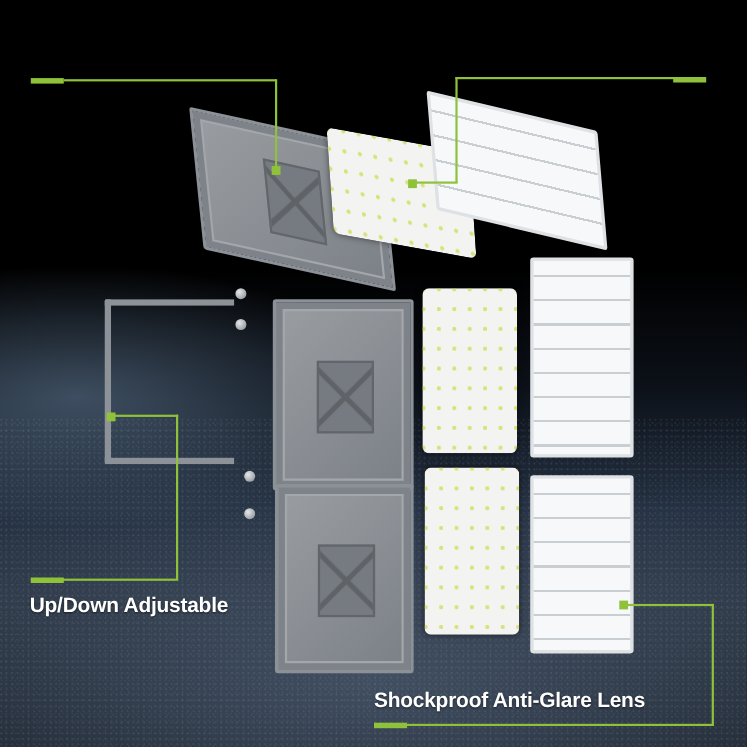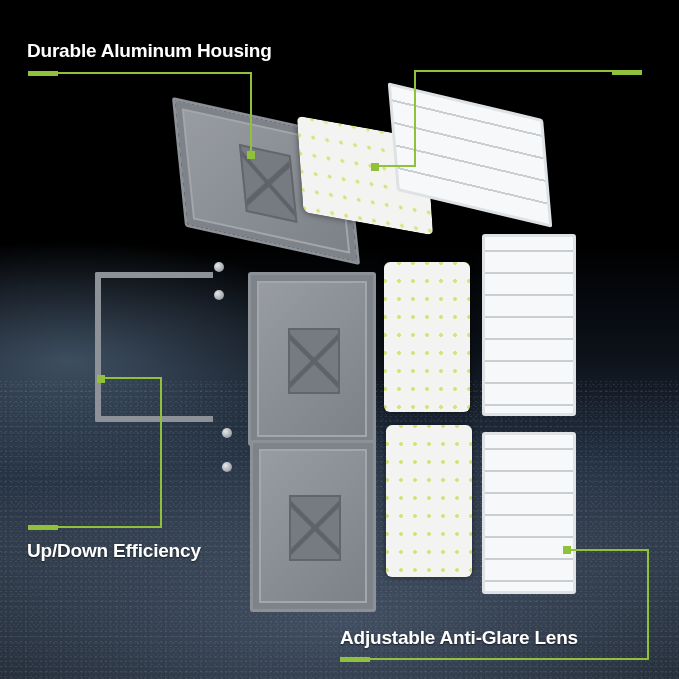--- a/index.html
+++ b/index.html
@@ -56,38 +56,37 @@
   <div class="bolt" style="left:222px;top:462px;"></div>
 
   <div class="ledboard" style="left:300px;top:128px;width:130px;height:95px;transform:skewY(14deg) rotate(-4deg);"></div>
   <div class="ledboard" style="left:384px;top:262px;width:86px;height:150px;"></div>
   <div class="ledboard" style="left:386px;top:425px;width:86px;height:152px;"></div>
 
   <div class="lens" style="left:392px;top:102px;width:150px;height:100px;transform:skewY(18deg) rotate(-5deg);"></div>
   <div class="lens" style="left:482px;top:234px;width:88px;height:176px;"></div>
   <div class="lens" style="left:482px;top:432px;width:88px;height:156px;"></div>
 
-  <div class="label" style="left:27px;top:37px;">Durable Aluminum Housing</div>
   <div class="tab" style="left:28px;top:71px;"></div>
   <div class="line" style="left:58px;top:72px;width:193px;height:2px;"></div>
   <div class="line" style="left:250px;top:72px;width:2px;height:82px;"></div>
   <div class="dot" style="left:247px;top:151px;"></div>
 
   <div class="tab" style="left:612px;top:70px;"></div>
   <div class="line" style="left:414px;top:70px;width:200px;height:2px;"></div>
   <div class="line" style="left:414px;top:70px;width:2px;height:96px;"></div>
   <div class="line" style="left:375px;top:165px;width:41px;height:2px;"></div>
   <div class="dot" style="left:371px;top:163px;"></div>
 
   <div class="dot" style="left:97px;top:375px;"></div>
   <div class="line" style="left:100px;top:377px;width:62px;height:2px;"></div>
   <div class="line" style="left:160px;top:377px;width:2px;height:150px;"></div>
   <div class="line" style="left:28px;top:526px;width:134px;height:2px;"></div>
   <div class="tab" style="left:28px;top:525px;"></div>
-  <div class="label" style="left:27px;top:537px;">Up/Down Efficiency</div>
+  <div class="label" style="left:27px;top:537px;">Up/Down Adjustable</div>
 
   <div class="dot" style="left:563px;top:546px;"></div>
   <div class="line" style="left:566px;top:549px;width:83px;height:2px;"></div>
   <div class="line" style="left:647px;top:549px;width:2px;height:111px;"></div>
-  <div class="label" style="left:340px;top:624px;">Adjustable Anti-Glare Lens</div>
+  <div class="label" style="left:340px;top:624px;">Shockproof Anti-Glare Lens</div>
   <div class="line" style="left:340px;top:658px;width:309px;height:2px;"></div>
   <div class="tab" style="left:340px;top:657px;"></div>
 </div>
 
 </body></html>

